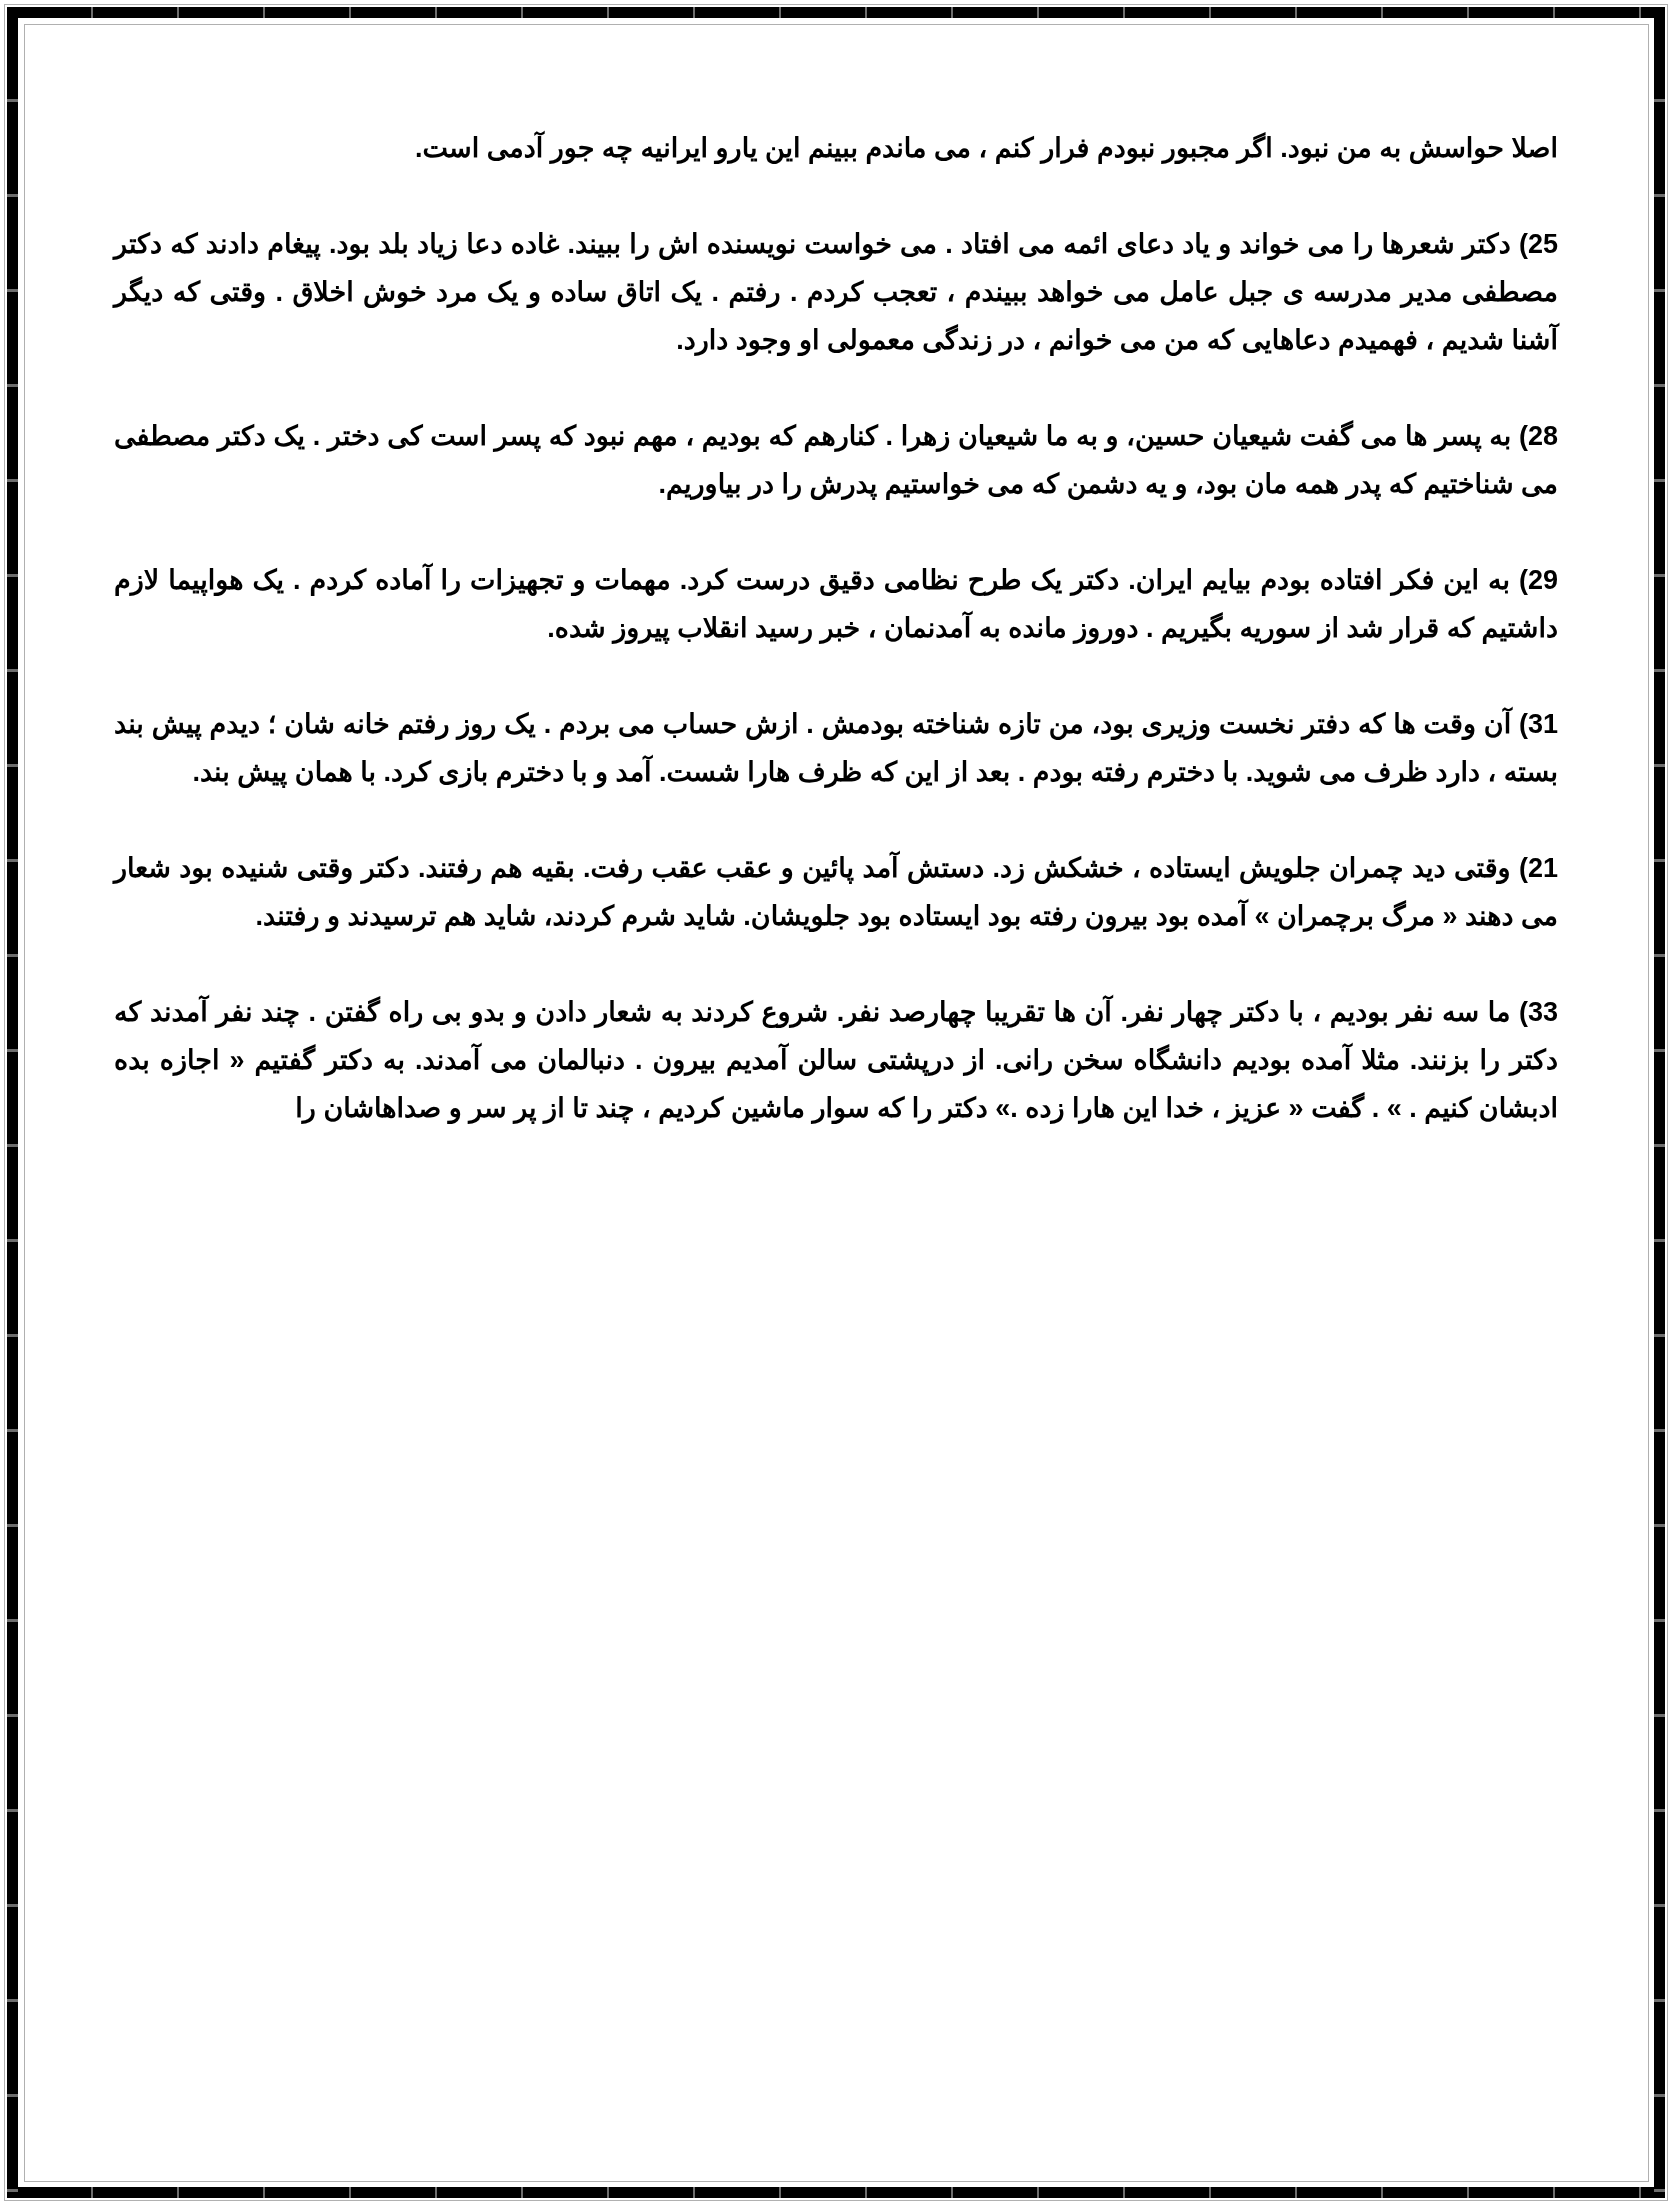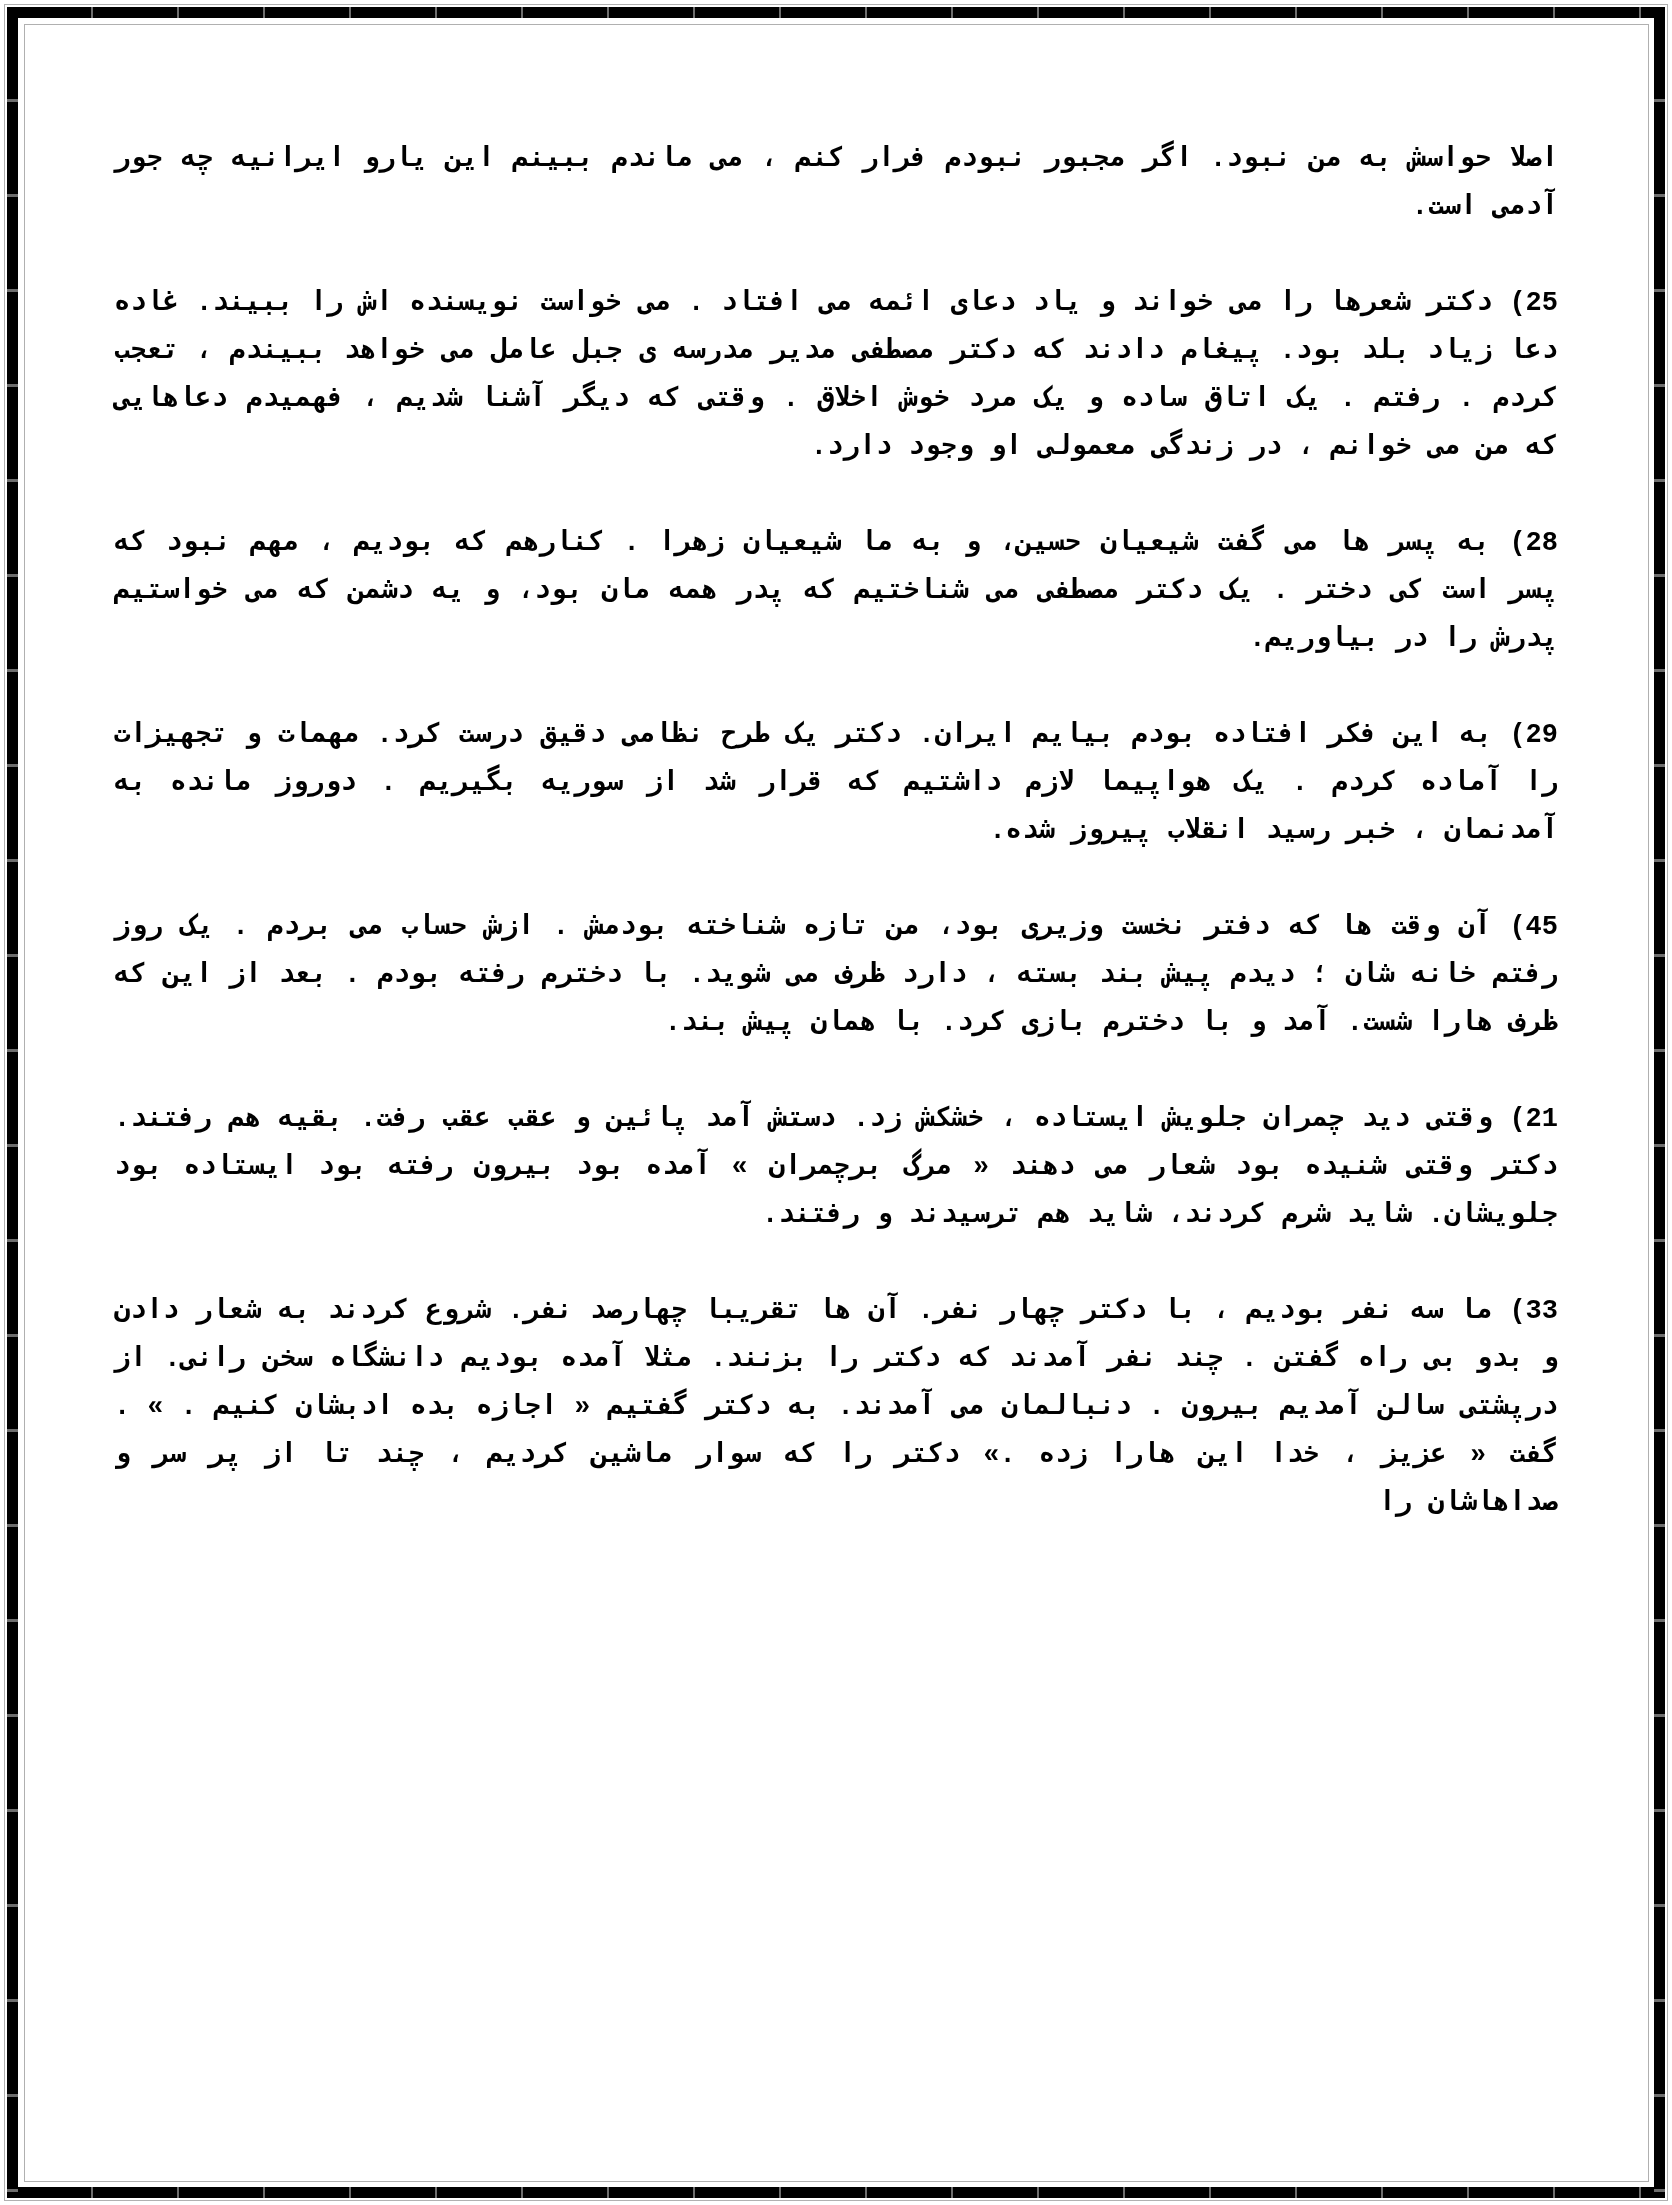--- a/index.html
+++ b/index.html
@@ -49,25 +49,24 @@
   }
   
   .text-block {
     position: absolute;
     top: 124px;
     right: 114px;
     width: 1444px;
     direction: rtl;
     text-align: justify;
     color: #000000;
-    font-family: Liberation Mono, monospace;
+    font-family: Liberation Sans, sans-serif;
     font-weight: bold;
     font-size: 27px;
     line-height: 48px;
-    margin-top: 11px;
   }
   .para {
     margin: 0 0 48px 0;
     padding: 0;
   }
   .para:last-child {
     margin-bottom: 0;
   }
 </style>
 </head>
@@ -80,19 +79,19 @@
   <div class="band band-bottom"></div>
   <div class="band band-left"></div>
   <div class="band band-right"></div>
   <div class="frame-inner-line"></div>
 
   <div class="text-block">
     <p class="para">اصلا حواسش به من نبود. اگر مجبور نبودم فرار کنم ، می ماندم ببینم این یارو ایرانیه چه جور آدمی است.</p>
     <p class="para">25) دکتر شعرها را می خواند و یاد دعای ائمه می افتاد . می خواست نویسنده اش را ببیند. غاده دعا زیاد بلد بود. پیغام دادند که دکتر مصطفی مدیر مدرسه ی جبل عامل می خواهد ببیندم ، تعجب کردم . رفتم . یک اتاق ساده و یک مرد خوش اخلاق . وقتی که دیگر آشنا شدیم ، فهمیدم دعاهایی که من می خوانم ، در زندگی معمولی او وجود دارد.</p>
     <p class="para">28) به پسر ها می گفت شیعیان حسین، و به ما شیعیان زهرا . کنارهم که بودیم ، مهم نبود که پسر است کی دختر . یک دکتر مصطفی می شناختیم که پدر همه مان بود، و یه دشمن که می خواستیم پدرش را در بیاوریم.</p>
     <p class="para">29) به این فکر افتاده بودم بیایم ایران. دکتر یک طرح نظامی دقیق درست کرد. مهمات و تجهیزات را آماده کردم . یک هواپیما لازم داشتیم که قرار شد از سوریه بگیریم . دوروز مانده به آمدنمان ، خبر رسید انقلاب پیروز شده.</p>
-    <p class="para">45) آن وقت ها که دفتر نخست وزیری بود، من تازه شناخته بودمش . ازش حساب می بردم . یک روز رفتم خانه شان ؛ دیدم پیش بند بسته ، دارد ظرف می شوید. با دخترم رفته بودم . بعد از این که ظرف هارا شست. آمد و با دخترم بازی کرد. با همان پیش بند.</p>
+    <p class="para">31) آن وقت ها که دفتر نخست وزیری بود، من تازه شناخته بودمش . ازش حساب می بردم . یک روز رفتم خانه شان ؛ دیدم پیش بند بسته ، دارد ظرف می شوید. با دخترم رفته بودم . بعد از این که ظرف هارا شست. آمد و با دخترم بازی کرد. با همان پیش بند.</p>
     <p class="para">21) وقتی دید چمران جلویش ایستاده ، خشکش زد. دستش آمد پائین و عقب عقب رفت. بقیه هم رفتند. دکتر وقتی شنیده بود شعار می دهند « مرگ برچمران » آمده بود بیرون رفته بود ایستاده بود جلویشان. شاید شرم کردند، شاید هم ترسیدند و رفتند.</p>
     <p class="para">33) ما سه نفر بودیم ، با دکتر چهار نفر. آن ها تقریبا چهارصد نفر. شروع کردند به شعار دادن و بدو بی راه گفتن . چند نفر آمدند که دکتر را بزنند. مثلا آمده بودیم دانشگاه سخن رانی. از درپشتی سالن آمدیم بیرون . دنبالمان می آمدند. به دکتر گفتیم « اجازه بده ادبشان کنیم . » . گفت « عزیز ، خدا این هارا زده .» دکتر را که سوار ماشین کردیم ، چند تا از پر سر و صداهاشان را</p>
   </div>
 
 </div>
 
 
 </body></html>

